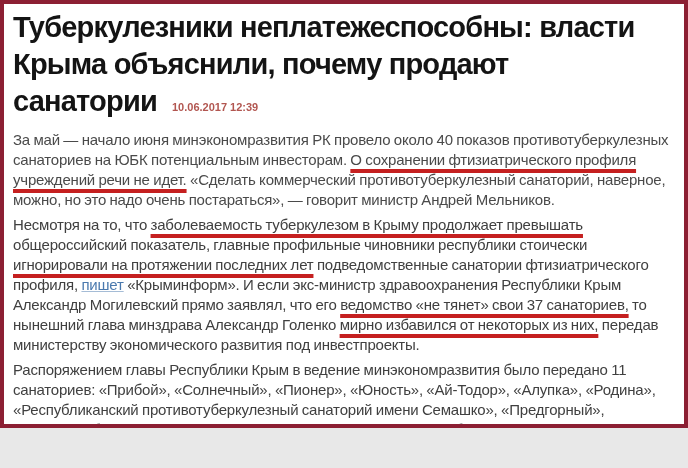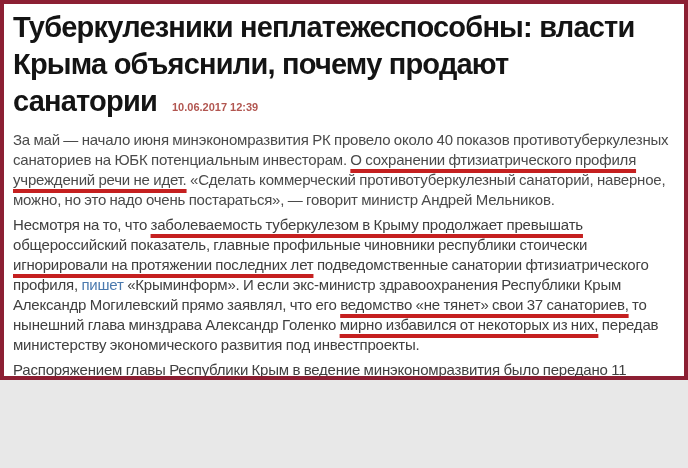--- a/index.html
+++ b/index.html
@@ -1,21 +1,21 @@
 <!DOCTYPE html>
 <html lang="ru" style="--frame: #8c1f33; --annotation: #c52020; --link: #4a79ae; --date: #b25650;"><head>
 <meta charset="utf-8">
 <style>
   * { margin:0; padding:0; box-sizing:border-box; }
   html,body { background:#e8e8e8; }
   body { font-family:"Liberation Sans", sans-serif; }
 
   .page {
     position:relative;
-    width:688px; height:380px;
+    width:688px; height:428px;
     margin:0 auto;
     background:#fff;
     border:4px solid var(--frame, #8c1f33);
     padding:4px 10px 0 9px;
     overflow:hidden;
   }
 
   h1.title {
     font-size:29px;
     line-height:37px;
@@ -50,20 +50,21 @@
   .redline {
     text-decoration:underline;
     text-decoration-color:var(--annotation, #c52020);
     text-decoration-thickness:4px;
     text-underline-offset:4px;
     text-decoration-skip-ink:none;
   }
 
   .inline-link {
     color:var(--link, #4a79ae);
+    text-decoration:underline;
     text-decoration-color:#a5bcd6;
     cursor:pointer;
   }
 </style>
 </head>
 <body>
 
 <div class="page">
   <h1 class="title"><span>Туберкулезники неплатежеспособны: власти Крыма объяснили, почему продают санатории</span><span class="date">10.06.2017 12:39</span></h1>
   <div class="article-body" id="article-body">

